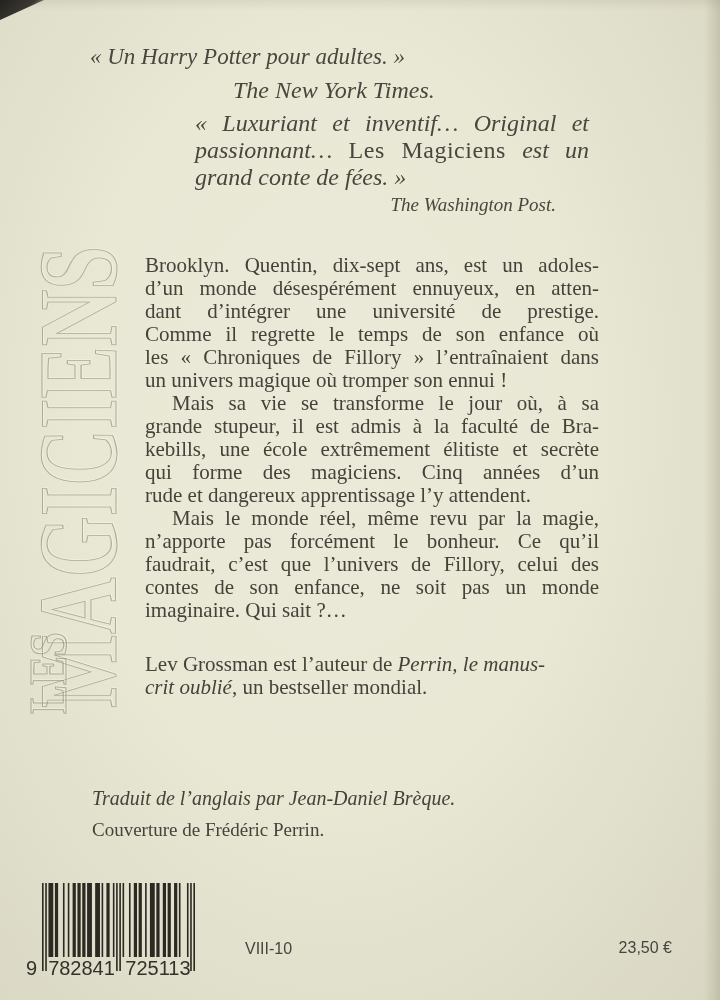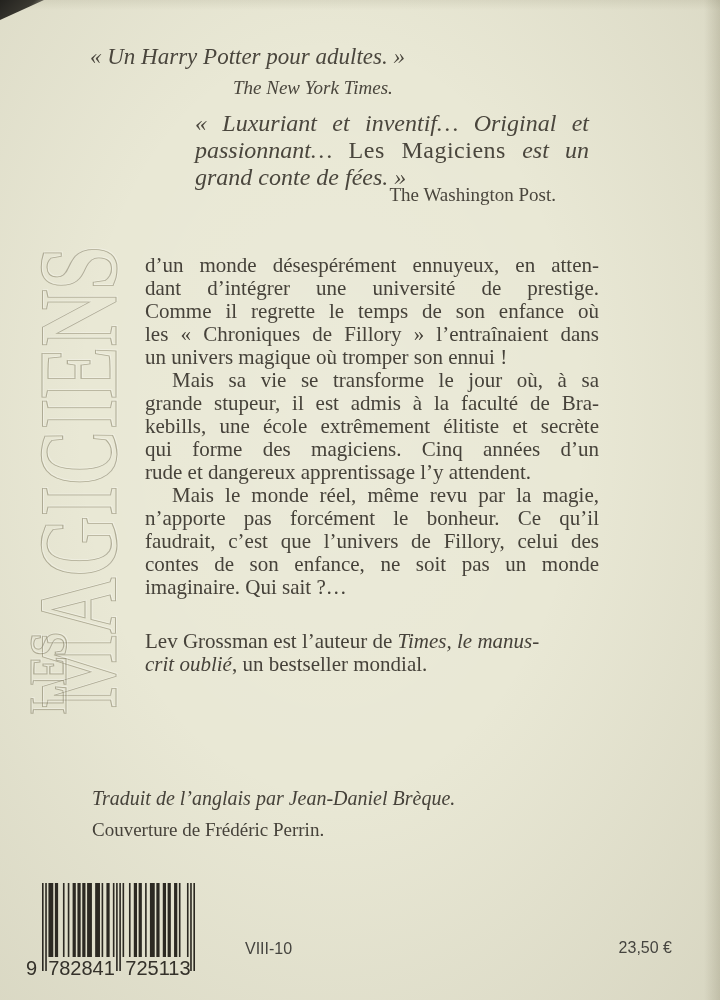--- a/index.html
+++ b/index.html
@@ -20,26 +20,26 @@
   }
   
   .spine-svg{position:absolute; left:0; top:0; pointer-events:none;}
   .spine-svg text{
     font-family:"Liberation Serif", serif; font-weight:bold;
     fill:none; stroke:rgba(118,111,86,0.50); stroke-width:1.1px;
     filter:drop-shadow(1px 1px 0 rgba(255,255,255,0.65));
   }
   
   .quote1-text{position:absolute; left:90px; top:44px; font-style:italic; font-size:23px; white-space:nowrap; color:#4a463d;}
-  .quote1-src{position:absolute; left:233px; top:77px; font-style:italic; font-size:19px; white-space:nowrap; color:#4a463d;}
+  .quote1-src{position:absolute; left:233px; top:77px; font-style:italic; font-size:24px; white-space:nowrap; color:#4a463d;}
   .quote2{position:absolute; left:195px; top:110px; width:394px; font-style:italic; font-size:24px; line-height:27px; color:#4a463d;}
   .quote2 .qline{text-align:justify; text-align-last:justify;}
   .quote2 .qline.qlast{text-align:left; text-align-last:left;}
   .quote2 .roman{font-style:normal; letter-spacing:0.5px;}
-  .quote2-src{position:absolute; left:195px; top:184px; width:394px; text-align:right; padding-right:33px; box-sizing:border-box; font-size:19px; color:#4a463d;}
+  .quote2-src{position:absolute; left:195px; top:194px; width:394px; text-align:right; padding-right:33px; box-sizing:border-box; font-style:italic; font-size:19px; color:#4a463d;}
   
   .synopsis{position:absolute; left:145px; top:254px; width:454px; font-size:21px; line-height:23px;}
   .para .line{text-align:justify; text-align-last:justify;}
   .para .line:last-child{text-align-last:left;}
   .para.indent .line:first-child{text-indent:27px;}
   .author-note{margin-top:31px;}
   .author-note .it{font-style:italic;}
   
   .credit1{position:absolute; left:92px; top:787px; font-size:20px; white-space:nowrap;font-style:italic;}
   .credit2{position:absolute; left:92px; top:819px; font-size:19px; white-space:nowrap;}
@@ -71,20 +71,21 @@
 
   <div class="quote2">
     <div class="qline">« Luxuriant et inventif… Original et</div>
     <div class="qline"><span>passionnant… </span><span class="roman">Les Magiciens</span><span> est un</span></div>
     <div class="qline qlast">grand conte de fées. »</div>
   </div>
   <div class="quote2-src">The Washington Post.</div>
 
   <div class="synopsis">
     <div class="para">
+        <div class="line">Brooklyn. Quentin, dix-sept ans, est un adoles-</div>
         <div class="line">d’un monde désespérément ennuyeux, en atten-</div>
         <div class="line">dant d’intégrer une université de prestige.</div>
         <div class="line">Comme il regrette le temps de son enfance où</div>
         <div class="line">les « Chroniques de Fillory » l’entraînaient dans</div>
         <div class="line">un univers magique où tromper son ennui !</div>
       </div>
     <div class="para indent">
         <div class="line">Mais sa vie se transforme le jour où, à sa</div>
         <div class="line">grande stupeur, il est admis à la faculté de Bra-</div>
         <div class="line">kebills, une école extrêmement élitiste et secrète</div>
@@ -92,21 +93,21 @@
         <div class="line">rude et dangereux apprentissage l’y attendent.</div>
       </div>
     <div class="para indent">
         <div class="line">Mais le monde réel, même revu par la magie,</div>
         <div class="line">n’apporte pas forcément le bonheur. Ce qu’il</div>
         <div class="line">faudrait, c’est que l’univers de Fillory, celui des</div>
         <div class="line">contes de son enfance, ne soit pas un monde</div>
         <div class="line">imaginaire. Qui sait ?…</div>
       </div>
     <div class="author-note">
-      <div class="line"><span>Lev Grossman est l’auteur de </span><span class="it">Times, le manus-</span></div>
+      <div class="line"><span>Lev Grossman est l’auteur de </span><span class="it">Perrin, le manus-</span></div>
       <div class="line"><span class="it">crit oublié</span><span>, un bestseller mondial.</span></div>
     </div>
   </div>
 
   <div class="credit1">Traduit de l’anglais par Jean-Daniel Brèque.</div>
   <div class="credit2">Couverture de Frédéric Perrin.</div>
 
   <svg id="barcode-svg" viewBox="0 0 95 88" preserveAspectRatio="none">
       <rect x="0" y="0" width="1" height="88"></rect>
       <rect x="2" y="0" width="1" height="88"></rect>

